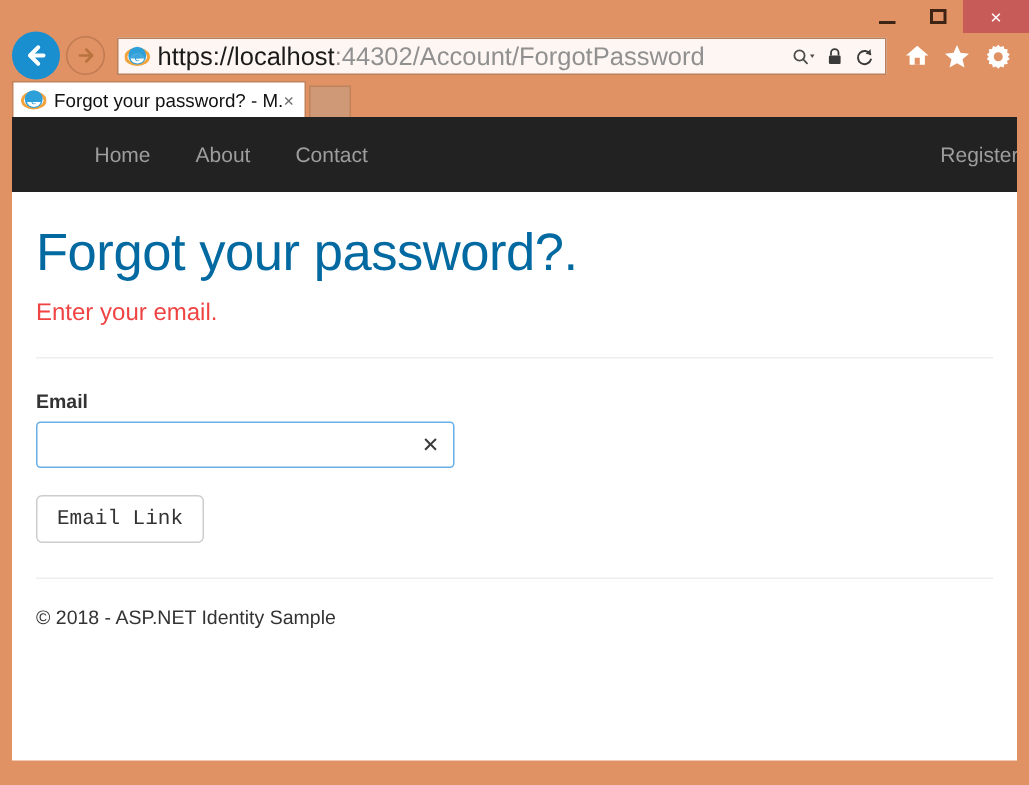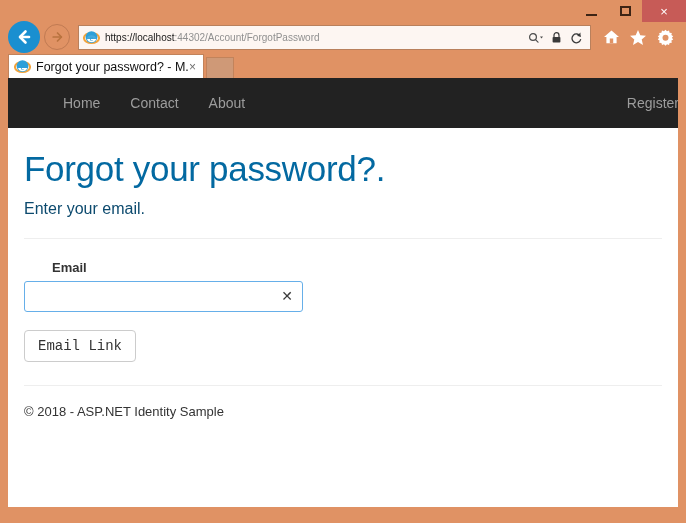--- a/index.html
+++ b/index.html
@@ -110,21 +110,21 @@
     display: flex;
     align-items: center;
   }
   .fav-ie {
     width: 17px; height: 17px;
     margin-left: 4px;
     flex: 0 0 auto;
   }
   .url {
     margin-left: 5px;
-    font-size: 10px;
+    font-size: 17px;
     color: #909090;
     white-space: nowrap;
     overflow: hidden;
     flex: 1 1 auto;
   }
   .url .host { color: #1a1a1a; }
   .addr-icons {
     display: flex;
     align-items: center;
     gap: 3px;
@@ -255,37 +255,36 @@
     font-size: 35px;
     font-weight: normal;
     color: #0369a1;
     letter-spacing: -0.3px;
     line-height: 1.1;
   }
   .page-sub {
     margin: 0;
     padding: 11px 0 0 16px;
     font-size: 16px;
-    color: #0c4a6e;
+    color: #ef4444;
   }
   .hr-top {
     margin: 20px 16px 0 16px;
     border: none;
     border-top: 1px solid #eeeeee;
   }
   .form-area {
     padding: 21px 0 0 16px;
   }
   .field-label {
     display: block;
     font-size: 13px;
     font-weight: bold;
     color: #333333;
     margin-bottom: 6px;
-    margin-left: 28px;
   }
   .input-wrap {
     position: relative;
     width: 279px;
     height: 31px;
   }
   .email-input {
     width: 279px;
     height: 31px;
     box-sizing: border-box;
@@ -432,22 +431,22 @@
       <span class="tabclose">×</span>
     </div>
     <div class="newtab"></div>
   </div>
 
   <div class="viewport">
 
     <div class="sitenav">
       <div class="navlinks-left">
         <a class="navlink" href="#">Home</a>
+        <a class="navlink" href="#">About</a>
         <a class="navlink" href="#">Contact</a>
-        <a class="navlink" href="#">About</a>
       </div>
       <div class="navlinks-right">
         <a class="navlink" href="#">Register</a>
       </div>
     </div>
 
     <div class="container">
       <h1 class="page-title">Forgot your password?.</h1>
       <p class="page-sub">Enter your email.</p>
 

